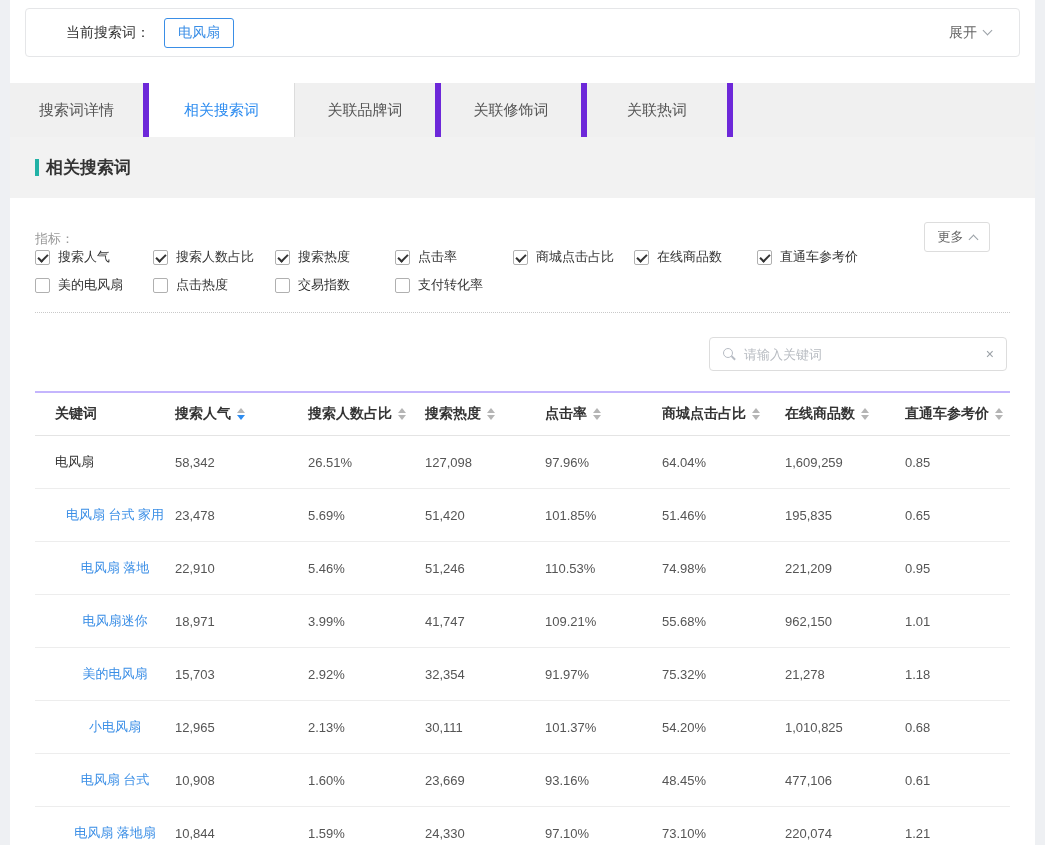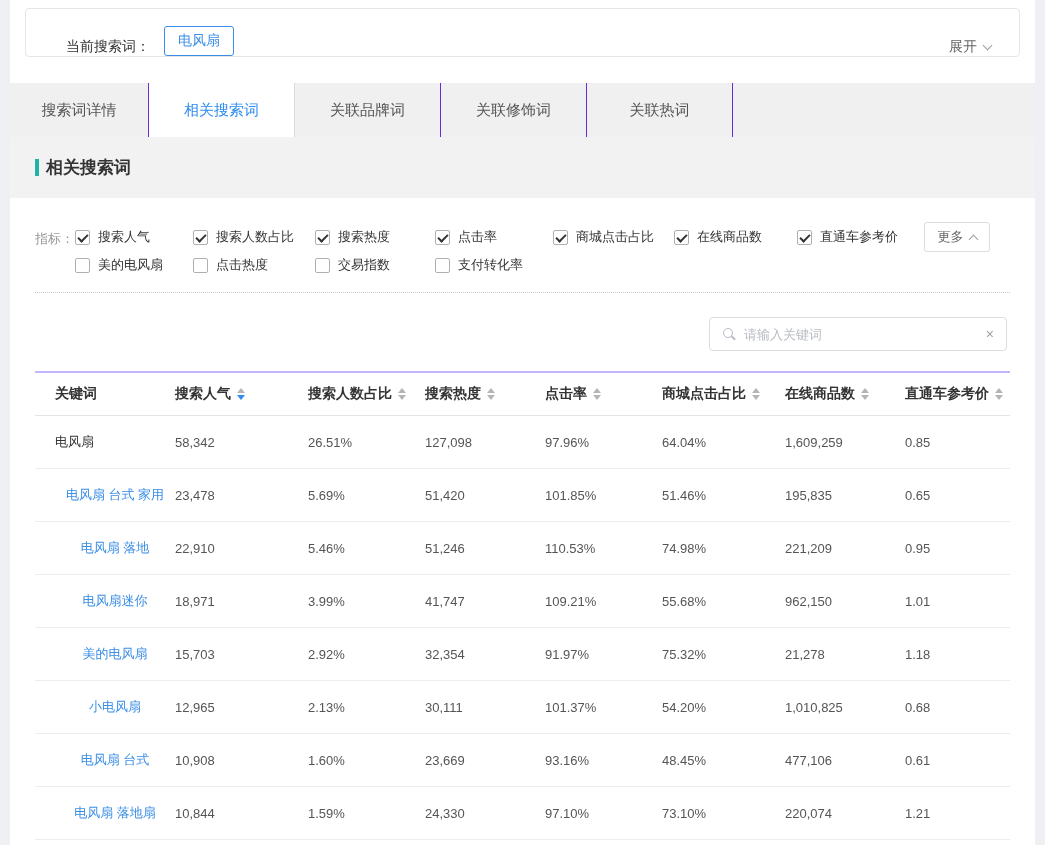--- a/index.html
+++ b/index.html
@@ -8,52 +8,52 @@
     background:#eef0f3;
     font-family:"Liberation Sans","DejaVu Sans",sans-serif;
     color:#333;
   }
   .container { margin:0 10px; width:1025px; height:845px; background:#fff; }
 
   
   .topbar-wrap { padding:8px 15px 0 15px; background:#fff; }
   .topbar-card {
     height:49px; border:1px solid #e5e6e8; border-radius:4px; background:#fff;
-    display:flex; align-items:flex-end; padding:0 28px 0 40px;
+    display:flex; align-items:center; padding:0 28px 0 40px;
   }
   .topbar-label { font-size:14px; color:#333; }
   .term-tag {
     margin-left:14px; border:1px solid var(--link,#3a8ee6); color:var(--link,#3a8ee6);
     border-radius:3px; font-size:14px; padding:5px 13px; background:#fff; cursor:pointer;
   }
   .expand-btn { margin-left:auto; display:flex; align-items:center; gap:7px; color:#666; font-size:14px; cursor:pointer; }
   .chev { display:inline-block; width:7px; height:7px; border-right:1px solid #9aa0a6; border-bottom:1px solid #9aa0a6; }
   .chev.down { transform:rotate(45deg); margin-top:-4px; }
   .chev.up   { transform:rotate(-135deg); margin-top:4px; border-color:#9aa0a6; }
 
   
   .tabs { margin-top:26px; display:flex; background:#f0f0f0; height:54px; }
   .tab {
     width:146px; flex:none; display:flex; align-items:center; justify-content:center;
-    font-size:15px; color:#555; border-right:1px solid #6d28d9; cursor:pointer; background:#f0f0f0;
+    font-size:15px; color:#555; border-right:6px solid #6d28d9; cursor:pointer; background:#f0f0f0;
   }
   .tab:first-child { width:139px; }
   .tab.active { background:#fff; color:var(--active,#2d8cf0); border-right:1px solid #dcdcdc; }
   .tabs .tab-filler { flex:1; background:#f0f0f0; }
 
   
   .section-band { height:61px; background:#f2f2f2; display:flex; align-items:center; padding-left:25px; }
   .section-marker { width:4px; height:17px; background:var(--teal,#21b2a6); margin-right:7px; }
   .section-title { font-size:17px; font-weight:bold; color:#333; }
 
   
   .content { background:#fff; padding:0 25px; }
 
   .filters-section { position:relative; padding-top:30px; }
-  .filters { display:flex; }
+  .filters { display:flex;flex-direction:column; }
   .filters-label { width:40px; flex:none; color:#999; font-size:13px; padding-top:2px; }
   .filter-grid { flex:1; }
   .filter-row { display:grid; grid-template-columns:118px 122px 120px 118px 121px 123px 150px; }
   .filter-row + .filter-row { margin-top:10px; }
   .cb { display:flex; align-items:center; gap:8px; font-size:13px; color:#333; cursor:pointer; }
   .cb-box {
     width:15px; height:15px; flex:none; border:1px solid #b0b0b0; border-radius:2px; background:#fff; position:relative;
   }
   .cb-box.checked::after {
     content:""; position:absolute; left:4px; top:1px; width:4px; height:8px;

